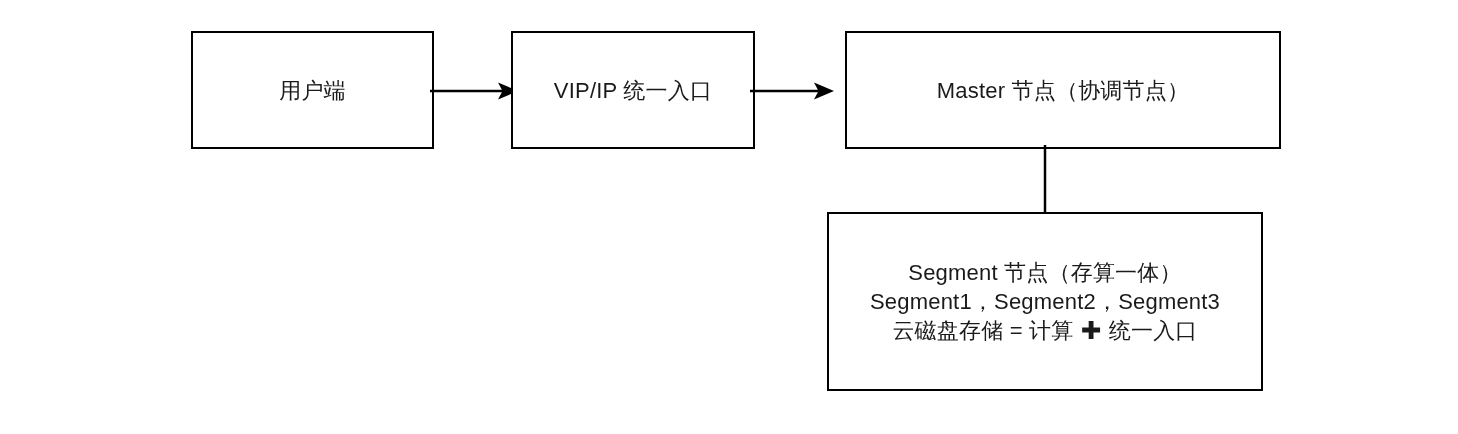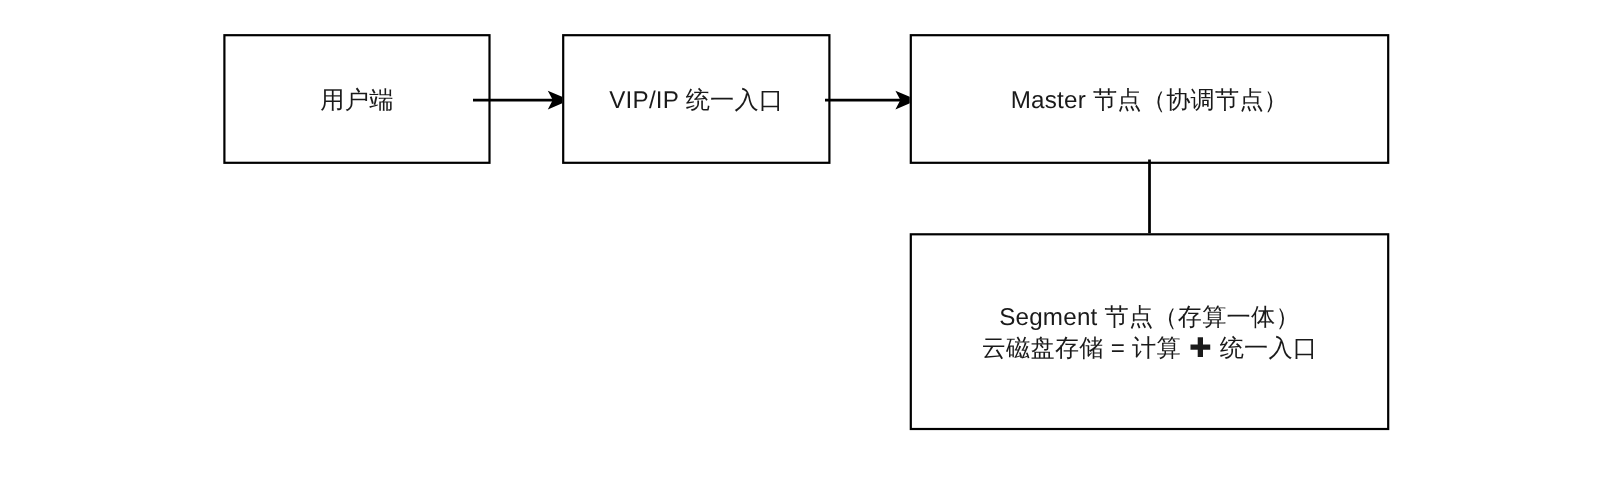--- a/index.html
+++ b/index.html
@@ -31,23 +31,23 @@
     text-align: center;
   }
   .node .line {
     display: block;
     font-size: 22px;
     line-height: 29px;
     letter-spacing: 0.2px;
     color: #1a1a1a;
     white-space: nowrap;
   }
-  #node-client      { left: 191px; top: 31px;  width: 243px; height: 118px; margin-left: 12px; }
+  #node-client      { left: 191px; top: 31px;  width: 243px; height: 118px; }
   #node-vip         { left: 511px; top: 31px;  width: 244px; height: 118px; }
-  #node-master      { left: 827px; top: 31px;  width: 436px; height: 118px; }
+  #node-master      { left: 845px; top: 31px;  width: 436px; height: 118px; }
   #node-segment     { left: 827px; top: 212px; width: 436px; height: 179px; }
 
   .connector {
     position: absolute;
     overflow: visible;
   }
   .connector svg { display: block; overflow: visible; }
 
   #conn-client-vip  { left: 430px; top: 72px; width: 88px;  height: 38px; }
   #conn-vip-master  { left: 750px; top: 72px; width: 84px;  height: 38px; }
@@ -93,20 +93,21 @@
 
   <div class="connector" id="conn-master-seg">
     <svg width="40" height="88" viewBox="0 0 40 88" aria-hidden="true">
       <line x1="20" y1="0" x2="20" y2="74" stroke="#000000" stroke-width="2.5"></line>
       <path d="M 20 88 L 11 67 L 20 71.5 L 29 67 Z" fill="#000000"></path>
     </svg>
   </div>
 
   <div class="node" id="node-segment">
     <span class="line">Segment 节点（存算一体）</span>
+    <span class="line">Segment1，Segment2，Segment3</span>
     <span class="line">
       <span>云磁盘存储 = 计算</span>
       <span class="plus-glyph">✚</span>
       <span>统一入口</span>
     </span>
   </div>
 
 </div>
 
 </body></html>

